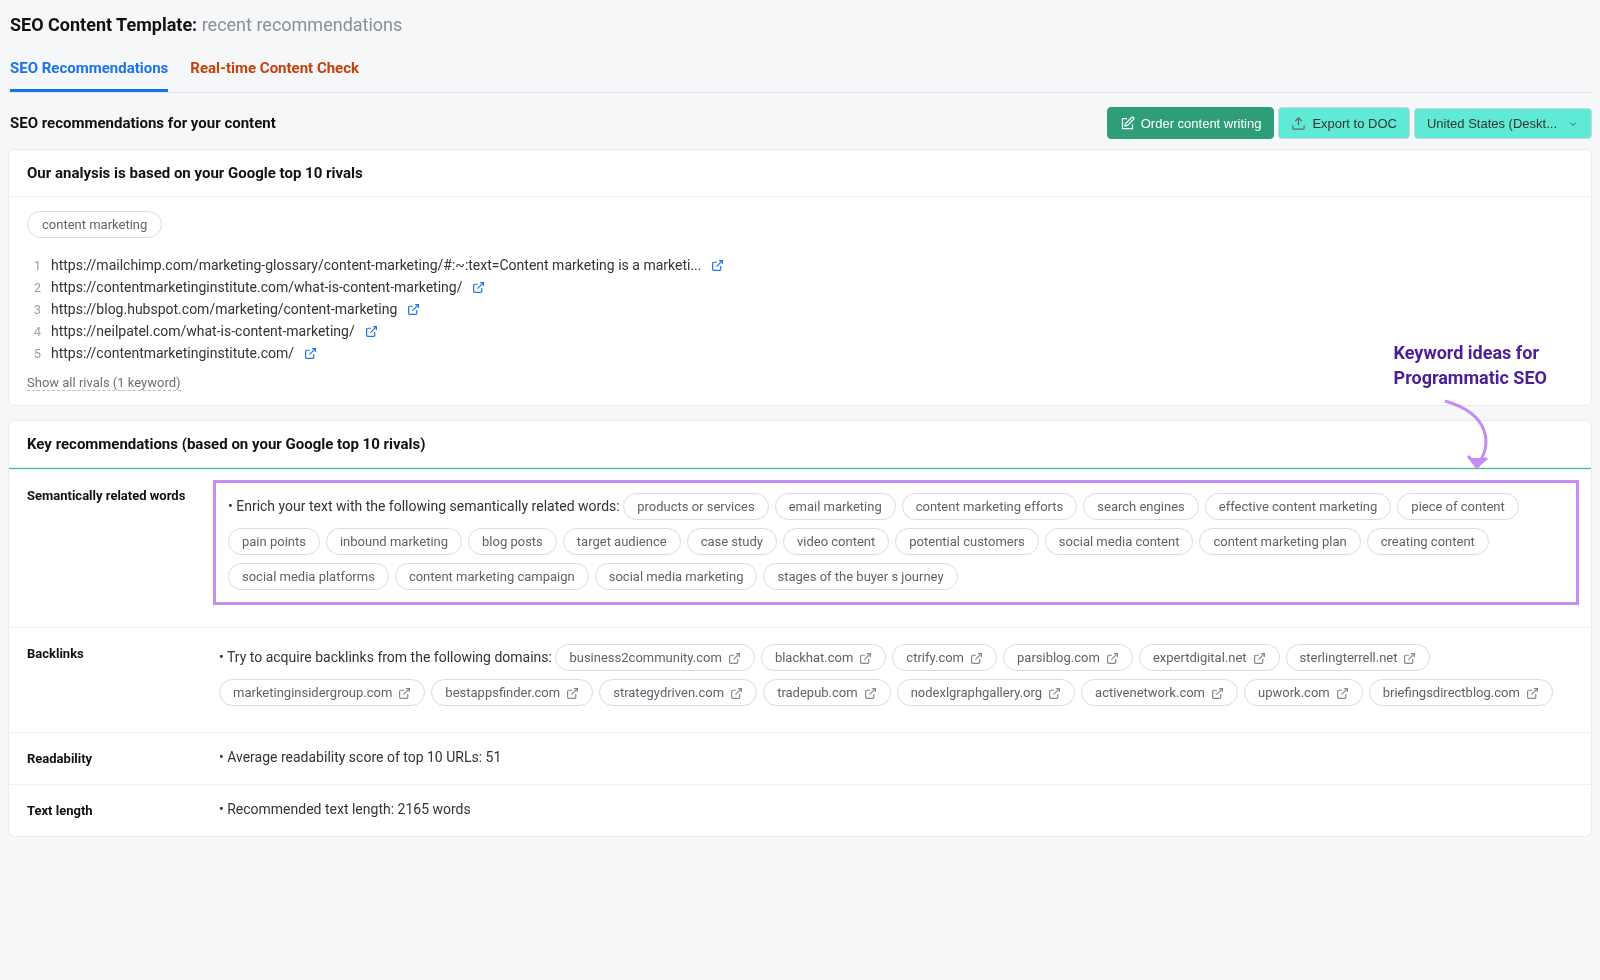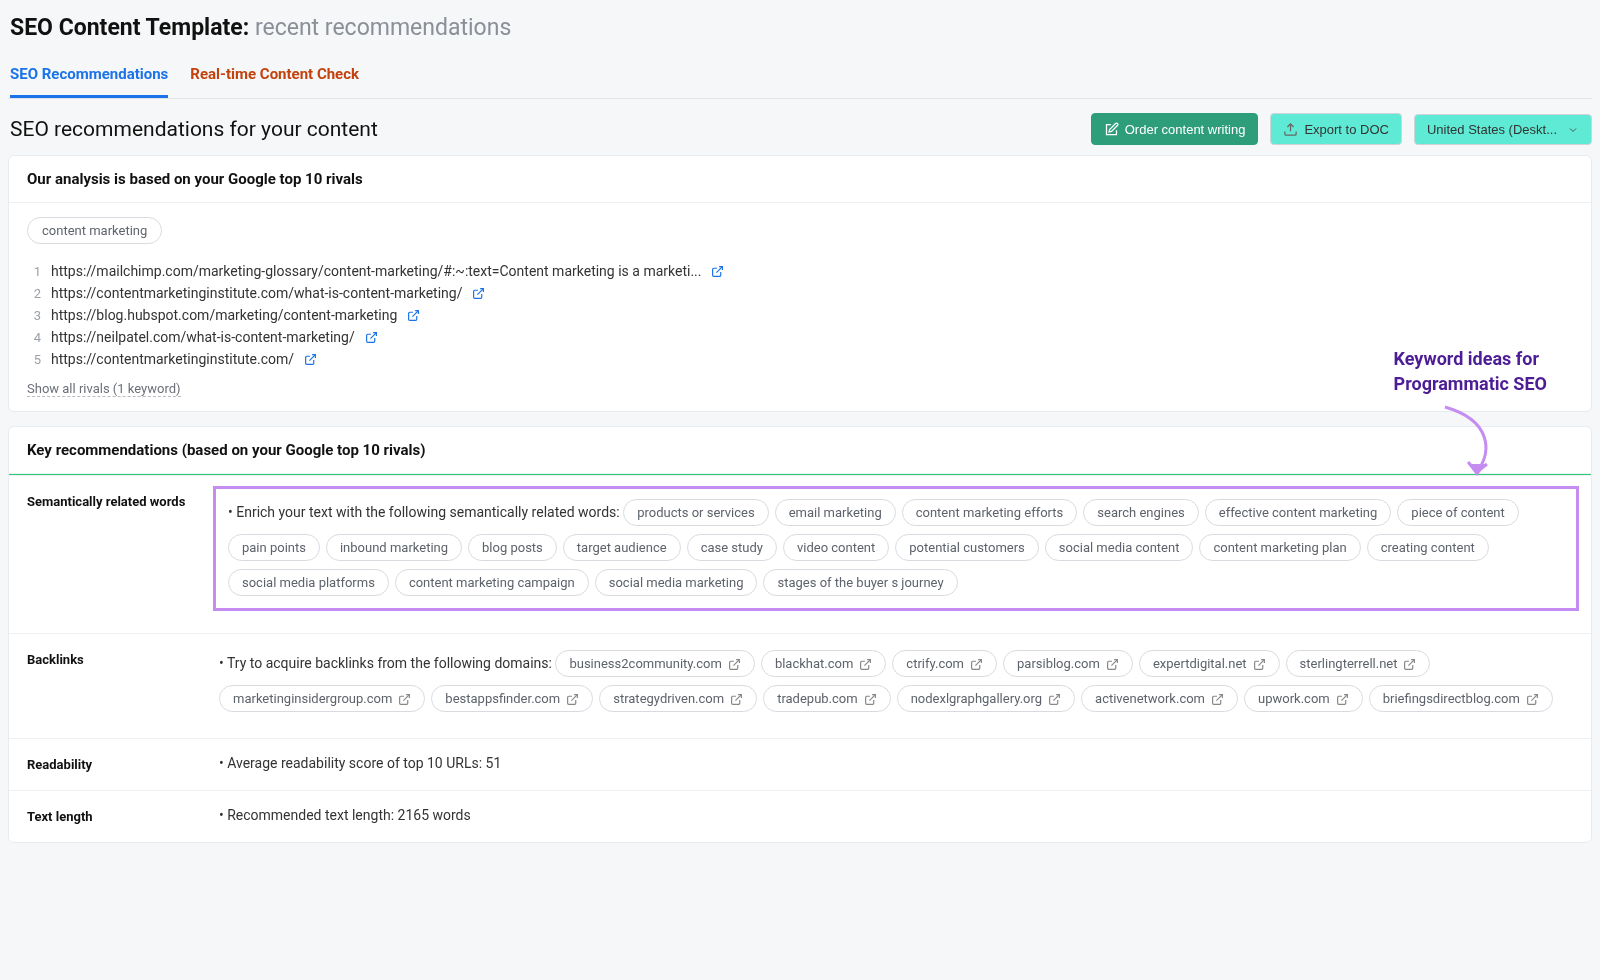--- a/index.html
+++ b/index.html
@@ -1,24 +1,24 @@
 <!DOCTYPE html>
 <html><head>
 <meta charset="utf-8">
 <style>
 html,body{margin:0;padding:0;font-family:-apple-system,BlinkMacSystemFont,'Segoe UI',Roboto,Arial,sans-serif;font-size:14px;color:#333;background:#f6f7f8}
 .page{padding:10px 8px 40px 8px}
-.title-row{font-size:23px;font-weight:700;color:#111;margin:4px 0 14px 2px}
+.title-row{font-size:18px;font-weight:700;color:#111;margin:4px 0 14px 2px}
 .title-row .sub{font-weight:400;color:#8a8f98}
 .tabs{display:flex;gap:22px;border-bottom:1px solid #e1e4e8;margin-bottom:14px;padding-left:2px}
 .tab{padding:10px 0 12px 0;font-size:15px;font-weight:700;color:#c2410c;cursor:pointer;border-bottom:3px solid transparent}
 .tab.active{color:#1a73e8;border-bottom-color:#1a73e8;font-weight:700}
 .subhead-row{display:flex;align-items:center;justify-content:space-between;margin:4px 0 10px 0}
-.subhead{font-size:21px;font-weight:400;color:#111;padding-left:2px}
-.actions{display:flex;gap:12px;align-items:center}
+.subhead{font-size:15px;font-weight:700;color:#111;padding-left:2px}
+.actions{display:flex;gap:4px;align-items:center}
 .btn{display:inline-flex;align-items:center;gap:6px;border:1px solid #d0d4d9;border-radius:4px;background:#5eead4;color:#333;padding:7px 12px;font-size:13px;cursor:pointer;white-space:nowrap}
 .btn.green{background:#2e9e7a;border-color:#2e9e7a;color:#fff}
 .btn .chev{margin-left:4px}
 .card{background:#fff;border:1px solid #e8ebef;border-radius:6px;margin-bottom:14px}
 .card-hd{font-size:15px;font-weight:700;padding:14px 18px;border-bottom:1px solid #eceff3;color:#111}
 .card-body{padding:14px 18px}
 .tag{display:inline-block;border:1px solid #d7dbe0;border-radius:18px;padding:5px 14px;font-size:13px;color:#60656c;background:#fff;margin:0 6px 10px 0}
 .rivals{list-style:none;padding:0;margin:6px 0 10px 0}
 .rivals li{display:flex;align-items:center;gap:10px;padding:3px 0;font-size:14px;color:#333}
 .rivals .num{width:14px;text-align:right;color:#9ba1a9;font-size:13px}

